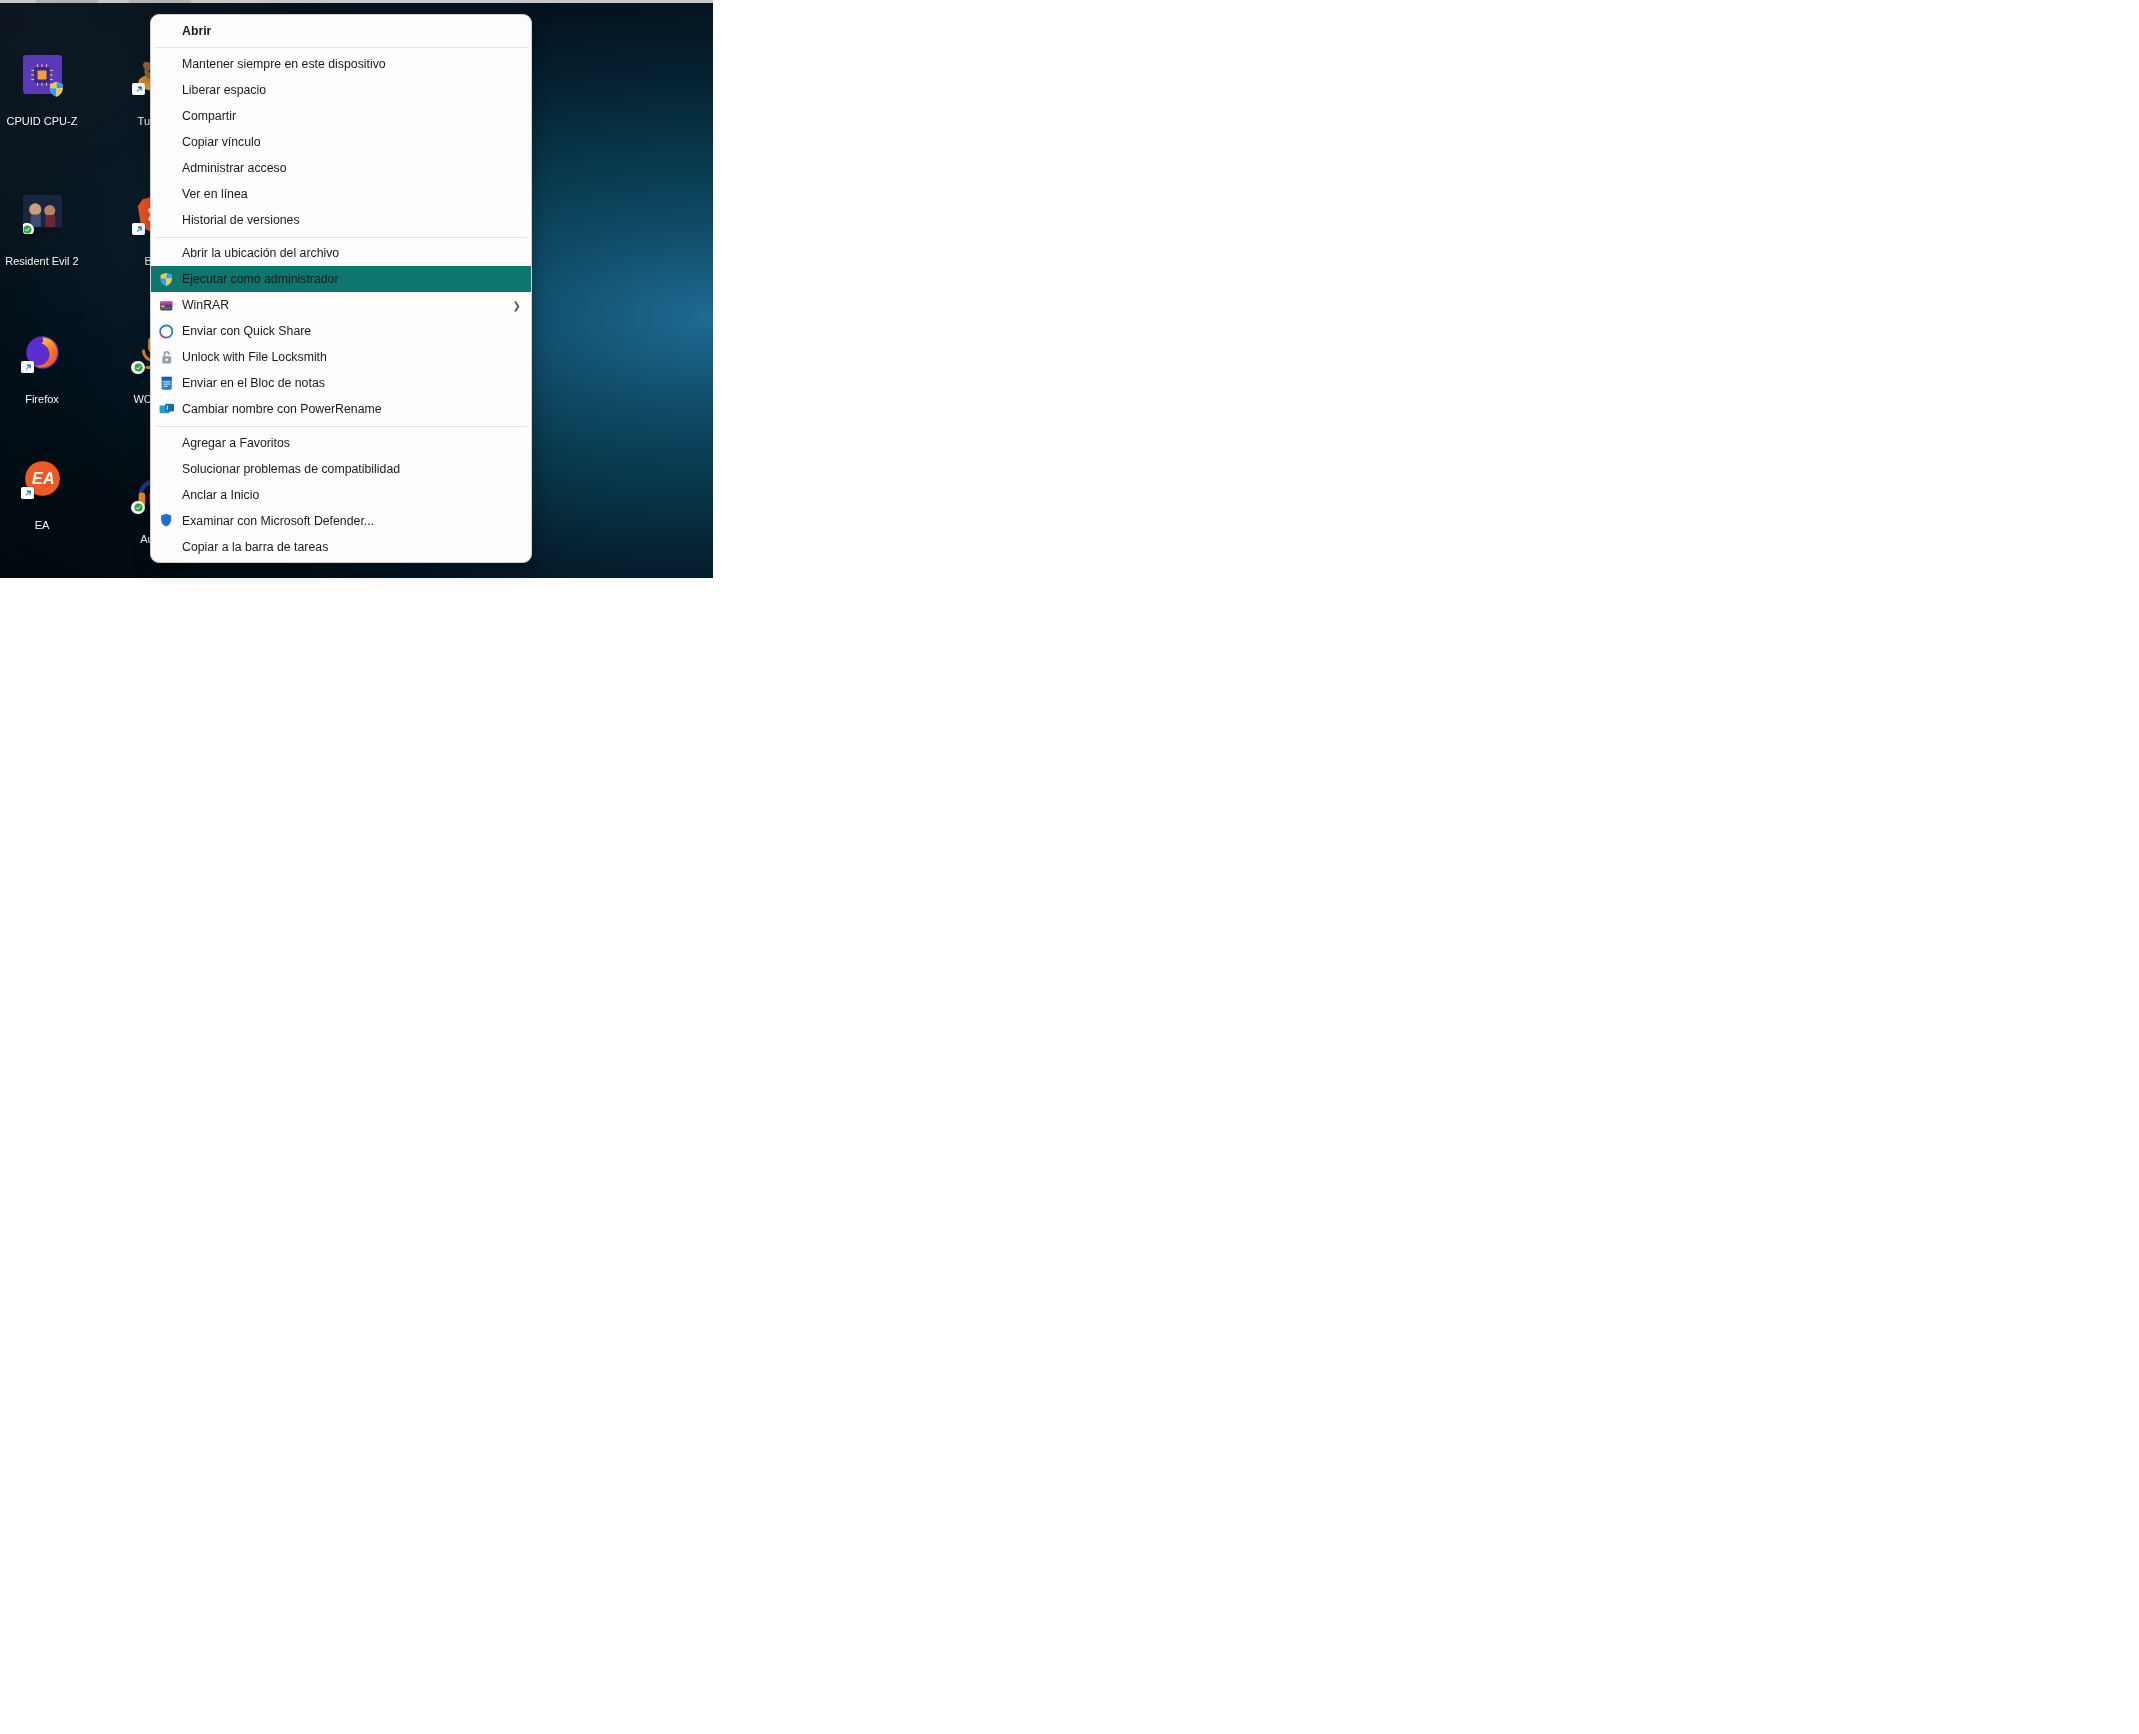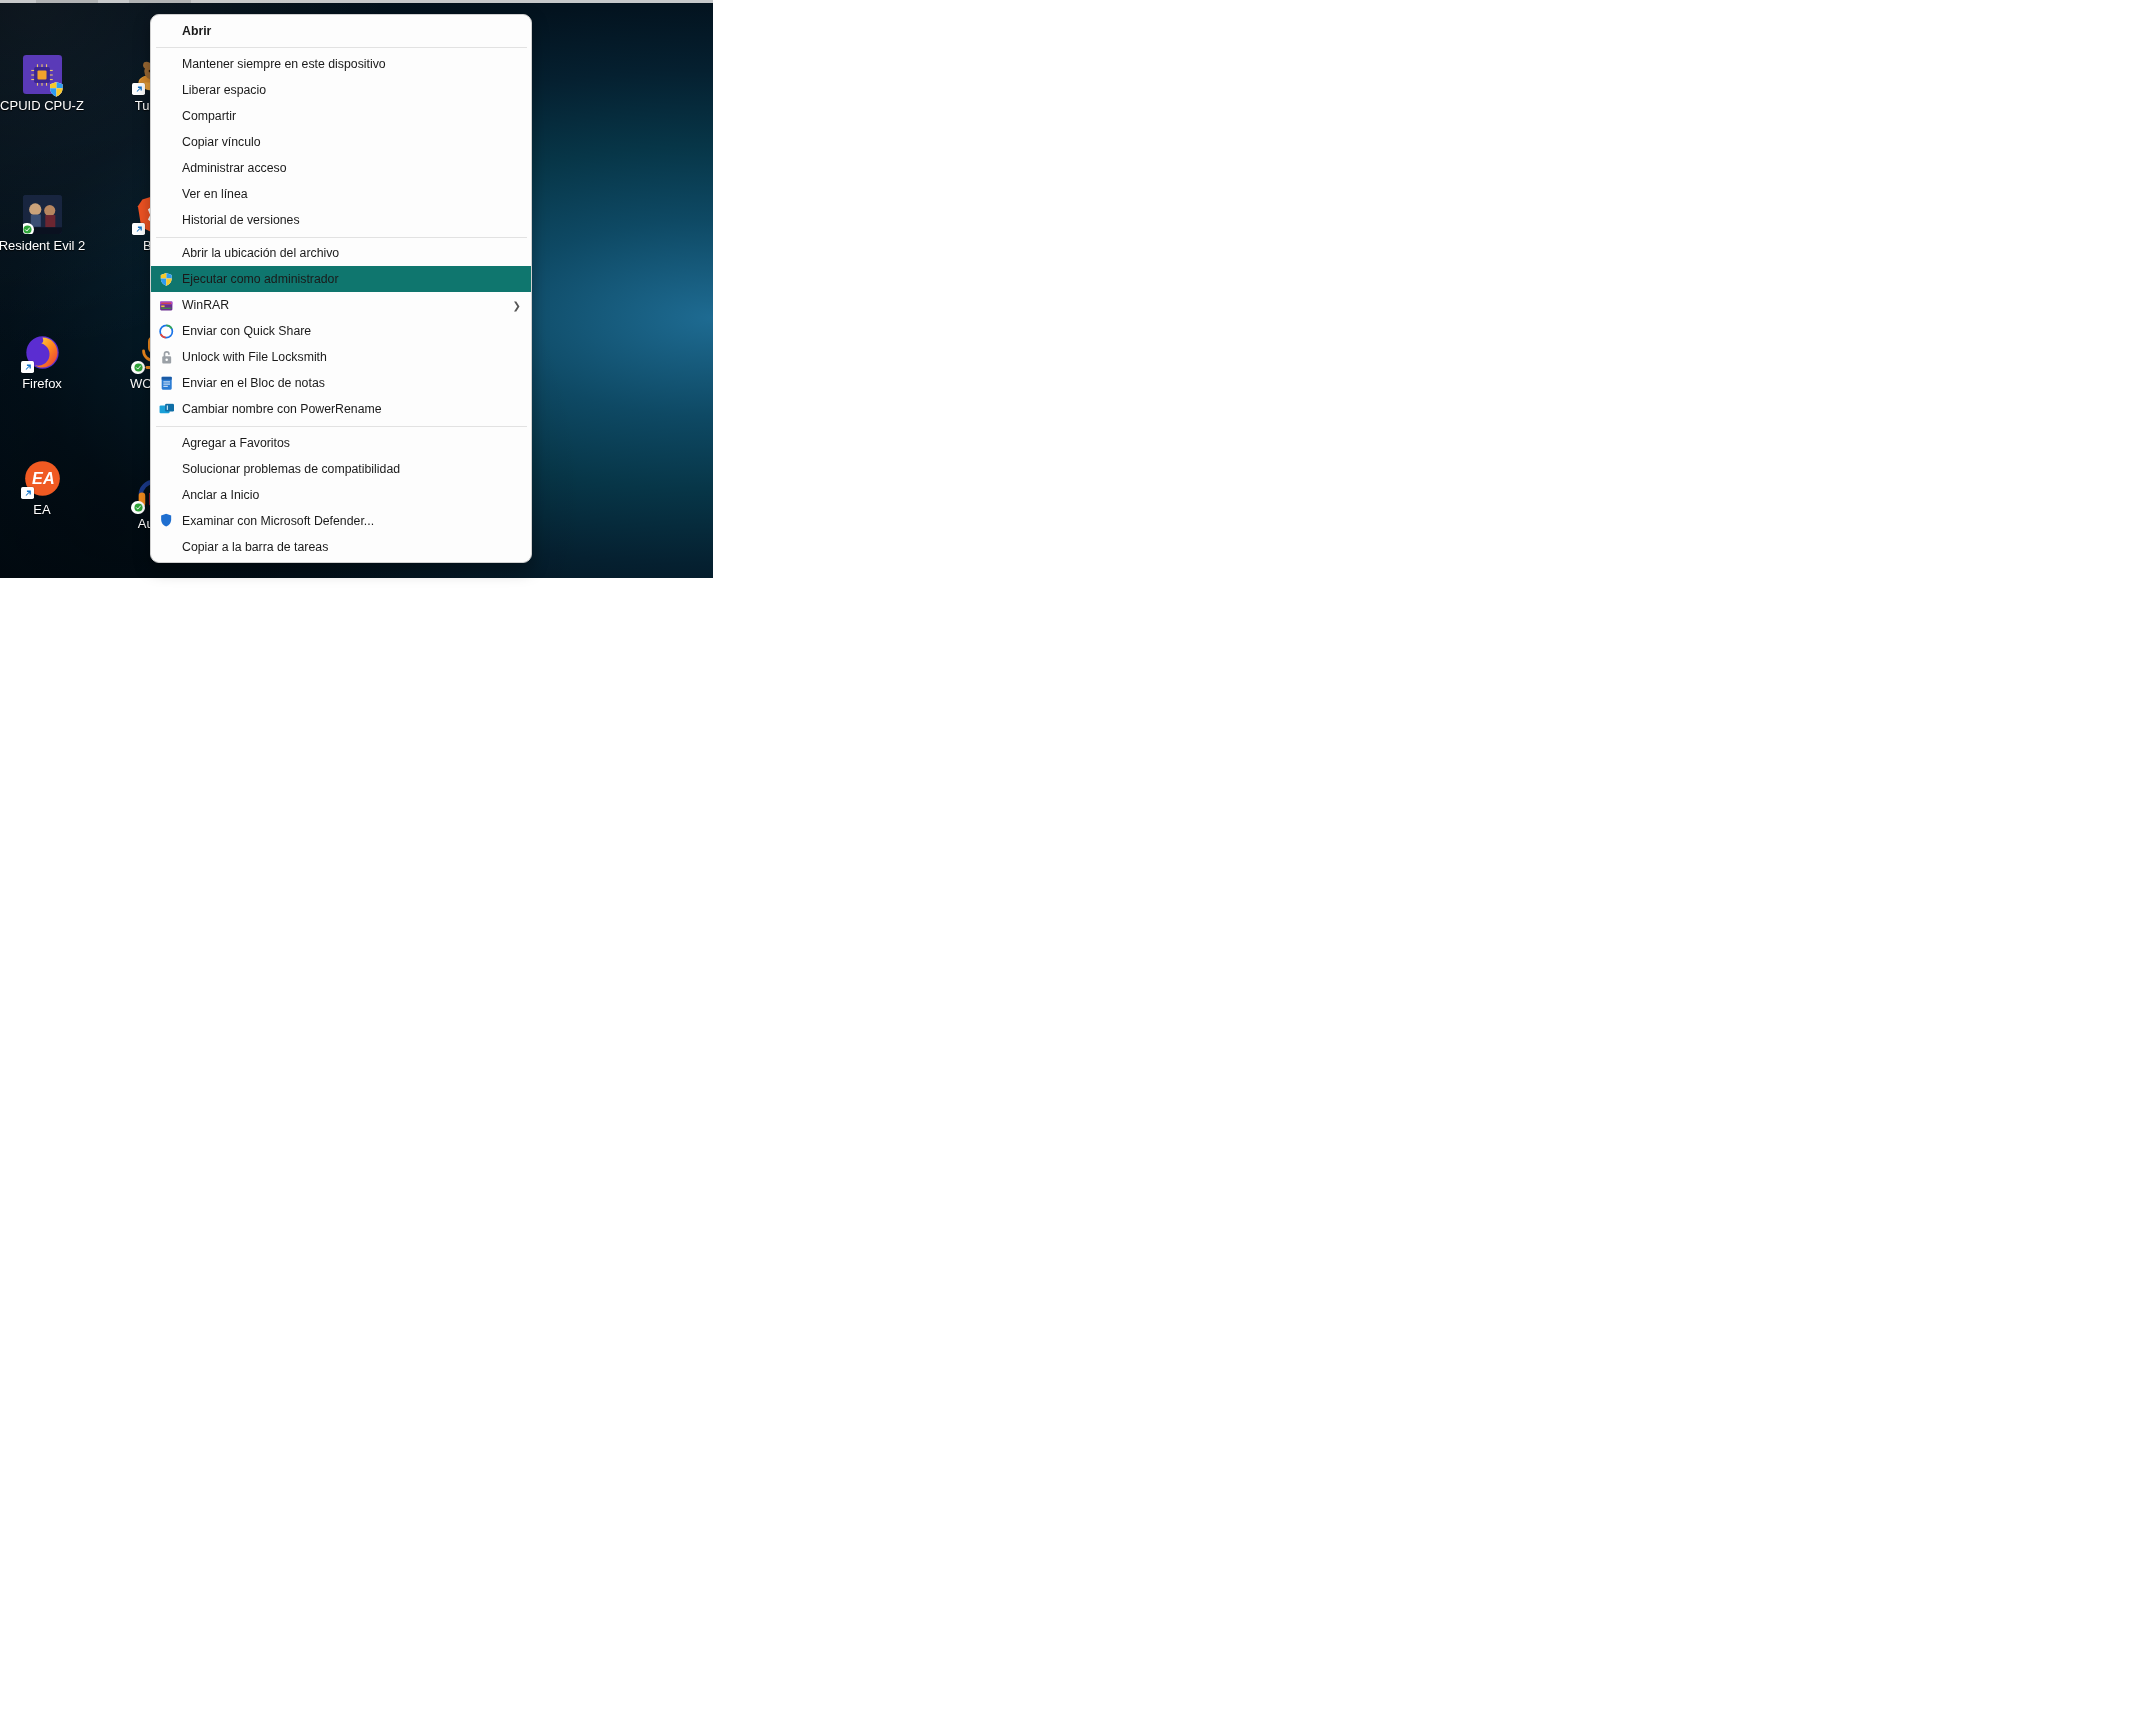--- a/index.html
+++ b/index.html
@@ -22,21 +22,21 @@
   .topstrip{position:absolute;top:0;left:0;right:0;height:3.3px;
     background:#e9e9e9;opacity:.85;}
   .topstrip .tick{position:absolute;top:0;width:62px;height:3.3px;background:#cfcfcf;}
   .topstrip .t1{left:36px}.topstrip .t2{left:129px}
 
   
   .icon{position:absolute;width:84px;display:flex;flex-direction:column;
     align-items:center;color:#fff;}
   .icon .tile{width:39px;height:39px;border-radius:3.3px;position:relative;
     display:flex;align-items:center;justify-content:center;}
-  .icon .lbl{margin-top:6px;font-size:13px;line-height:12.3px;text-align:center;
+  .icon .lbl{margin-top:21px;font-size:11px;line-height:12.3px;text-align:center;
     text-shadow:0 0.6px 1.1px rgba(0,0,0,.9);white-space:nowrap;}
   
   .shortcut{position:absolute;left:-1.1px;bottom:-1.1px;width:12.3px;height:12.3px;
     background:#fff;border-radius:1.7px;display:flex;align-items:center;
     justify-content:center;box-shadow:0 0 0 0.6px rgba(0,0,0,.2);}
   .shortcut svg{width:7.8px;height:7.8px;fill:#1173c9;}
   
   .badge-ok{position:absolute;left:-2.2px;bottom:-2.2px;width:13.4px;height:13.4px;
     border-radius:50%;background:#fff;display:flex;align-items:center;
     justify-content:center;}

